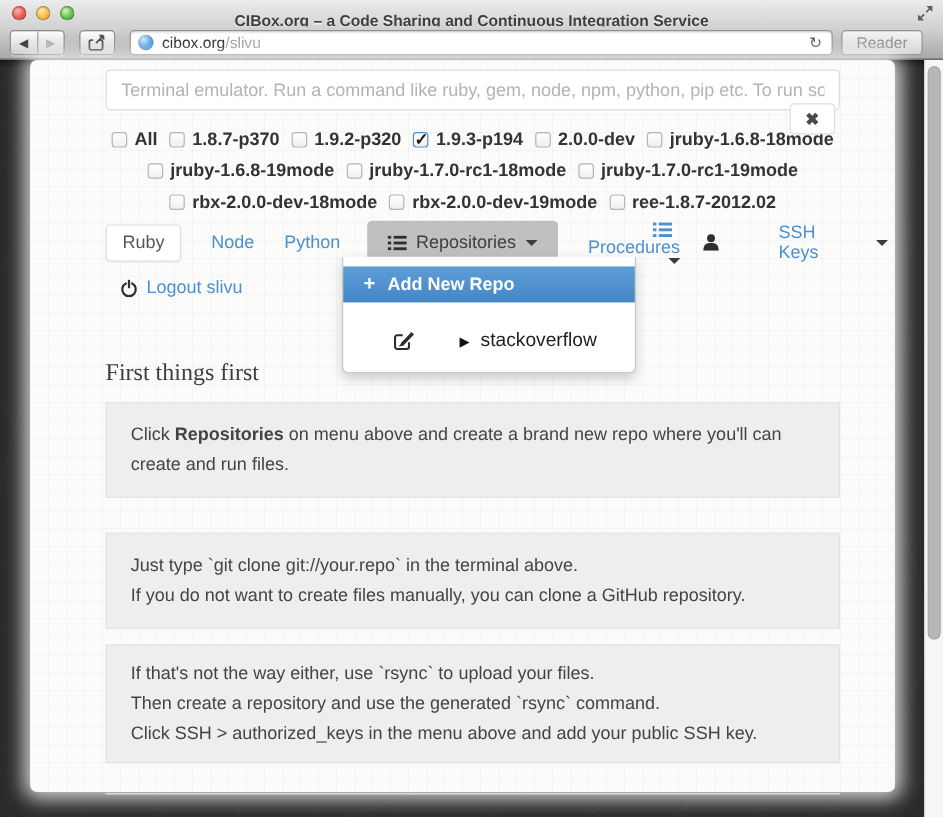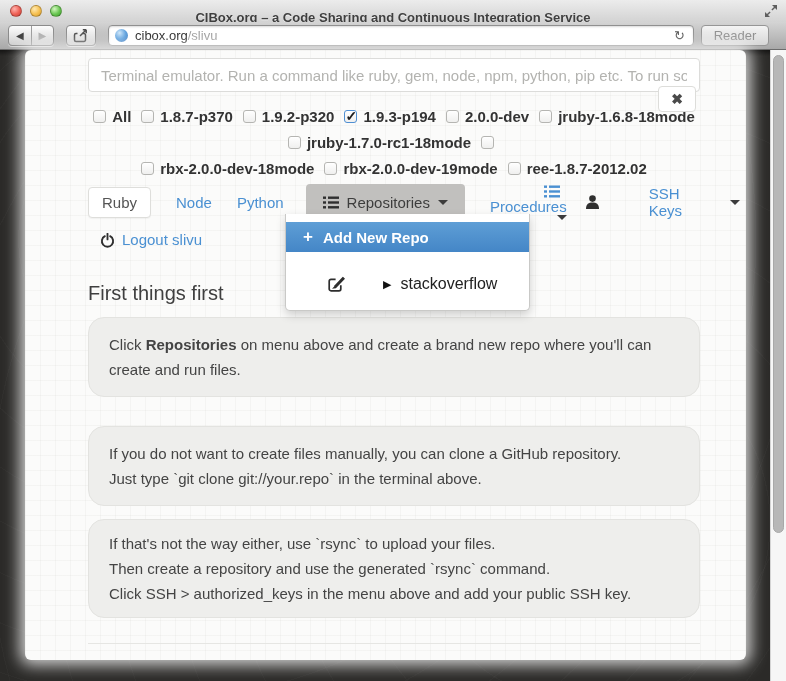--- a/index.html
+++ b/index.html
@@ -133,23 +133,23 @@
     height:30px; background:linear-gradient(#5e9ed6,#4486c7); color:#fff;
     display:flex; align-items:center; padding-left:17px; font-size:15px; font-weight:bold;
   }
   .dd-add .plus{ font-size:17px; margin-right:10px; font-weight:bold; }
   .dd-repo{ margin-top:16px; height:32px; display:flex; align-items:center; padding-left:42px; color:#222; }
   .dd-repo .eicon{ display:inline-flex; color:#2d2d2d; }
   .dd-repo .name-group{ margin-left:38px; display:flex; align-items:center; font-size:16px; }
   .dd-repo .play{ font-size:11px; margin-right:9px; color:#111; }
 
   
-  .page-heading{ margin-top:34px; font-size:20px; color:#3f3f3f; }
+  .page-heading{ margin-top:52px; font-size:20px; color:#3f3f3f;font-family:Liberation Serif, serif; }
   .notebox{
-    background:#eeeeec; border:1px solid #e3e3e0; border-radius:16px;
+    background:#eeeeec; border:1px solid #e3e3e0; border-radius:0;
     padding:14px 20px; font-size:15px; line-height:25px; color:#444;
   }
   .notebox.b1{ margin-top:12px; }
   .notebox.b2{ margin-top:29px; }
   .notebox.b3{ margin-top:13px; padding:11px 20px; }
   .notebox b{ font-weight:bold; }
   .hr{ margin-top:25px; border-top:1px solid #e6e6e3; height:1px; }
 
   
   .scrollbar{ position:absolute; right:0; top:0; width:16px; height:631px; z-index:3;
@@ -231,24 +231,29 @@
                 <span>2.0.0-dev</span>
               </label>
               <label class="cb">
                 <span class="cbbox"></span>
                 <span>jruby-1.6.8-18mode</span>
               </label>
             </div>
             <div class="cb-row">
               <label class="cb">
                 <span class="cbbox"></span>
+                <span>jruby-1.6.8-19mode</span>
+              </label>
+              <label class="cb">
+                <span class="cbbox"></span>
                 <span>jruby-1.7.0-rc1-18mode</span>
               </label>
               <label class="cb">
                 <span class="cbbox"></span>
+                <span>jruby-1.7.0-rc1-19mode</span>
               </label>
             </div>
             <div class="cb-row">
               <label class="cb">
                 <span class="cbbox"></span>
                 <span>rbx-2.0.0-dev-18mode</span>
               </label>
               <label class="cb">
                 <span class="cbbox"></span>
                 <span>rbx-2.0.0-dev-19mode</span>
@@ -317,22 +322,22 @@
           <a>Logout slivu</a>
         </div>
 
         <div class="page-heading">First things first</div>
 
         <div class="notebox b1">
           <span>Click </span><b>Repositories</b><span> on menu above and create a brand new repo where you'll can create and run files.</span>
         </div>
 
         <div class="notebox b2">
+          <div>Just type `git clone git://your.repo` in the terminal above.</div>
           <div>If you do not want to create files manually, you can clone a GitHub repository.</div>
-          <div>Just type `git clone git://your.repo` in the terminal above.</div>
         </div>
 
         <div class="notebox b3">
           <div>If that's not the way either, use `rsync` to upload your files.</div>
           <div>Then create a repository and use the generated `rsync` command.</div>
           <div>Click SSH &gt; authorized_keys in the menu above and add your public SSH key.</div>
         </div>
 
         <div class="hr"></div>
       </div>

